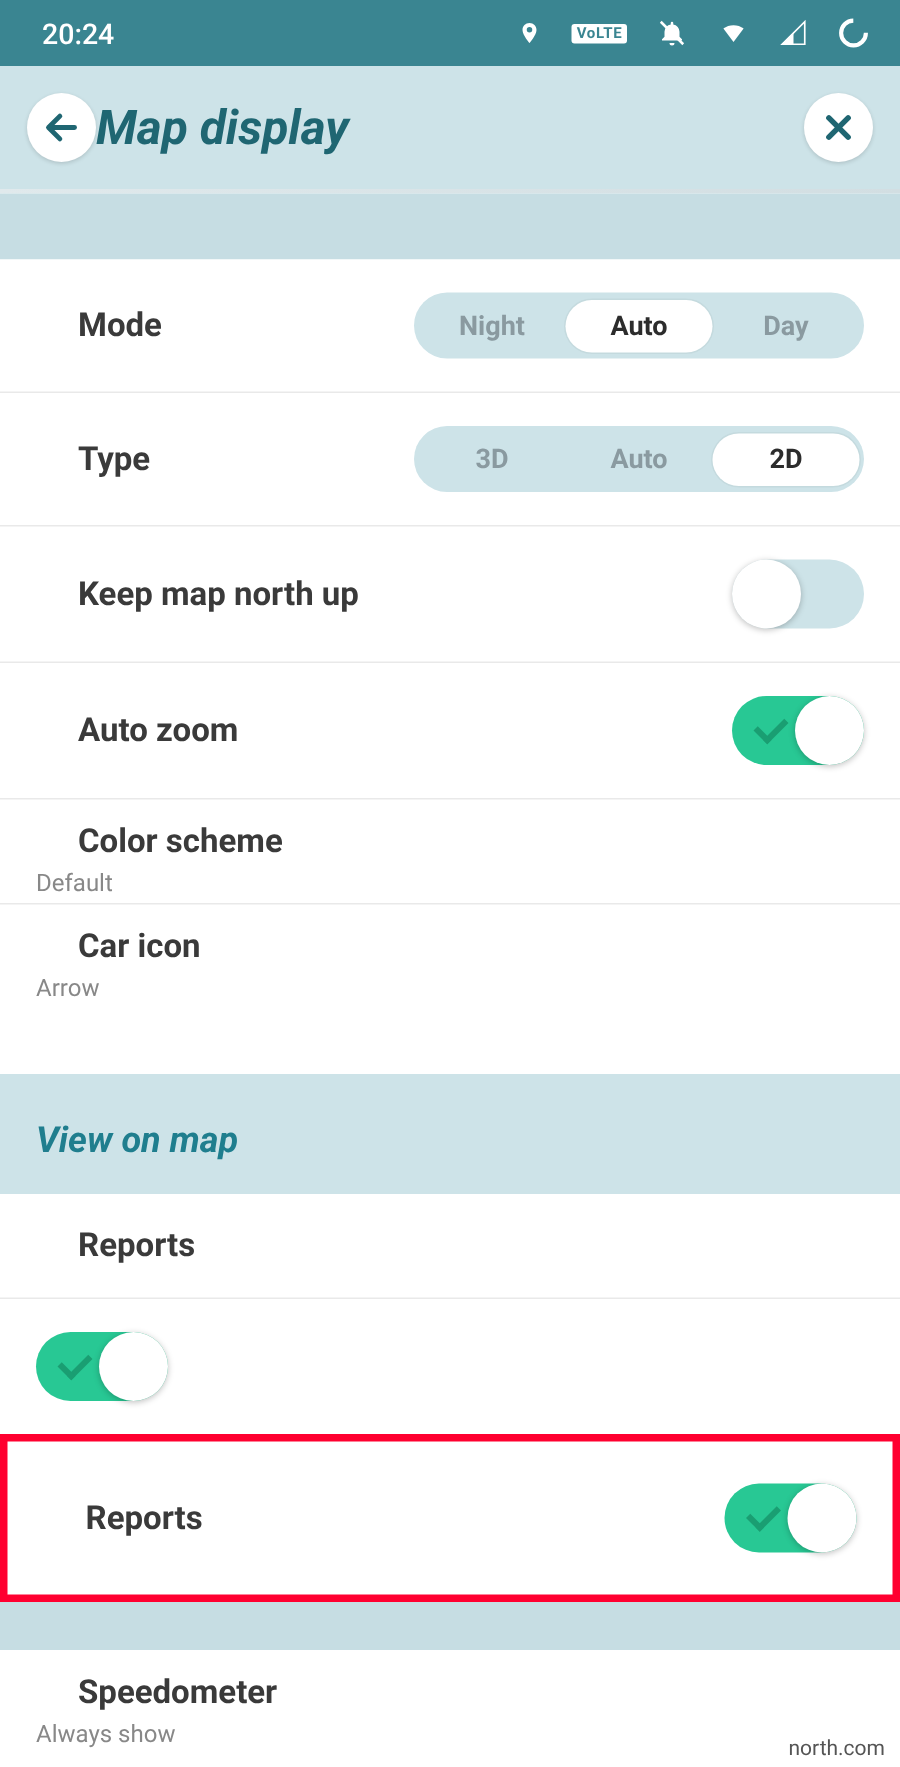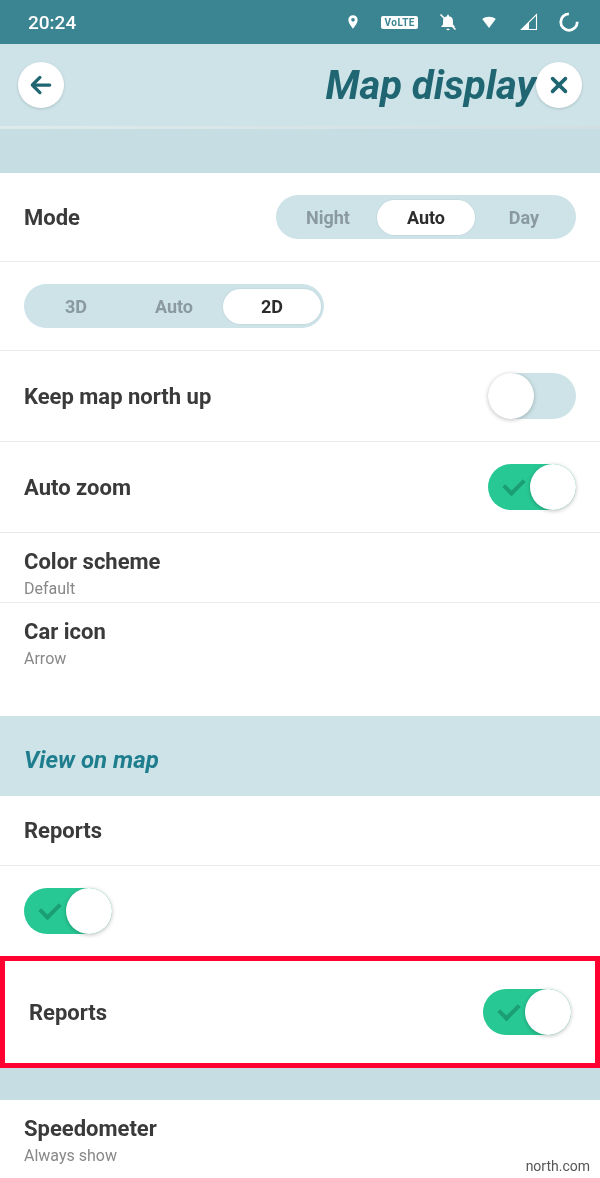--- a/index.html
+++ b/index.html
@@ -38,38 +38,38 @@
     align-items: center;
     padding: 0 18px;
   }
   .circle-btn {
     width: 46px; height: 46px; border-radius: 50%; background: #fff;
     display: flex; align-items: center; justify-content: center;
     box-shadow: 0 1px 3px rgba(0,0,0,0.15);
     cursor: pointer;
   }
   .header .title {
-    flex: 1; text-align: right;
-    color: #1f6672; font-size: 40px; font-weight: 700; font-style: italic;
+    flex: 1; text-align: left;
+    color: #1f6672; font-size: 32px; font-weight: 700; font-style: italic;
   }
   .sep {
     height: 3px;
     background: linear-gradient(to right, #e0e9ec, #d2dee2);
   }
   .gap-band { background: #c6dde3; height: 44px; }
   
   .section { background: #fff; }
   .row {
     padding: 22px 24px;
     border-bottom: 1px solid #e9e9e9;
     display: flex;
     align-items: center;
   }
   .row:last-child { border-bottom: none; }
-  .row .label { font-size: 22px; font-weight: 700; color: #3a3a3a; flex: 1; }
+  .row .label { font-size: 22px; font-weight: 700; color: #3a3a3a; flex: 1; margin-left: 28px; }
   .row .sub { font-size: 16px; color: #888; margin-top: 5px; font-weight: 400;}
   .row.col { flex-direction: column; align-items: flex-start; padding-top: 16px; padding-bottom: 4px;}
   
   .segmented {
     display: flex;
     background: #cde3e8;
     border-radius: 24px;
     height: 44px;
     width: 300px;
     align-items: center;
@@ -179,20 +179,21 @@
   <div class="row">
     <div class="label">Mode</div>
     <div class="segmented">
       <div class="seg">Night</div>
       <div class="seg active">Auto</div>
       <div class="seg">Day</div>
     </div>
   </div>
 
   <div class="row">
+    <div class="label">Type</div>
     <div class="segmented">
       <div class="seg">3D</div>
       <div class="seg">Auto</div>
       <div class="seg active">2D</div>
     </div>
   </div>
 
   <div class="row">
     <div class="label">Keep map north up</div>
     <div class="toggle off">

